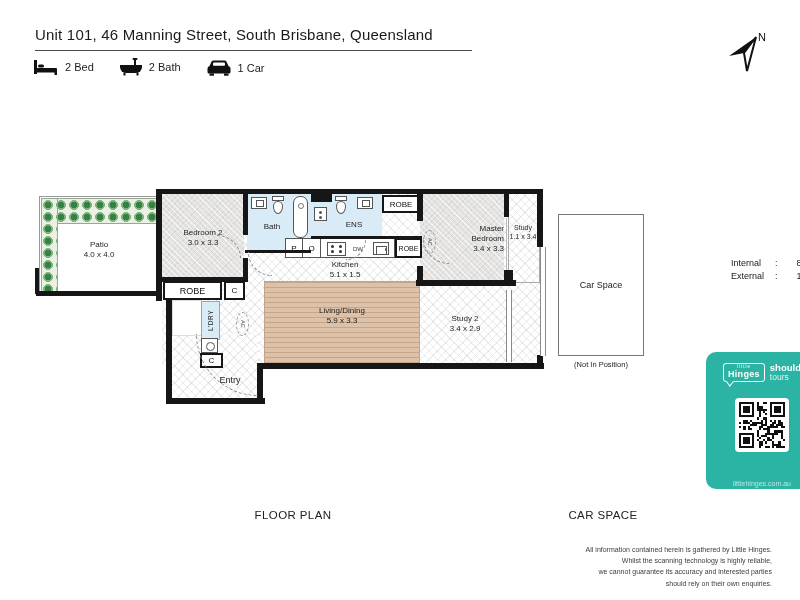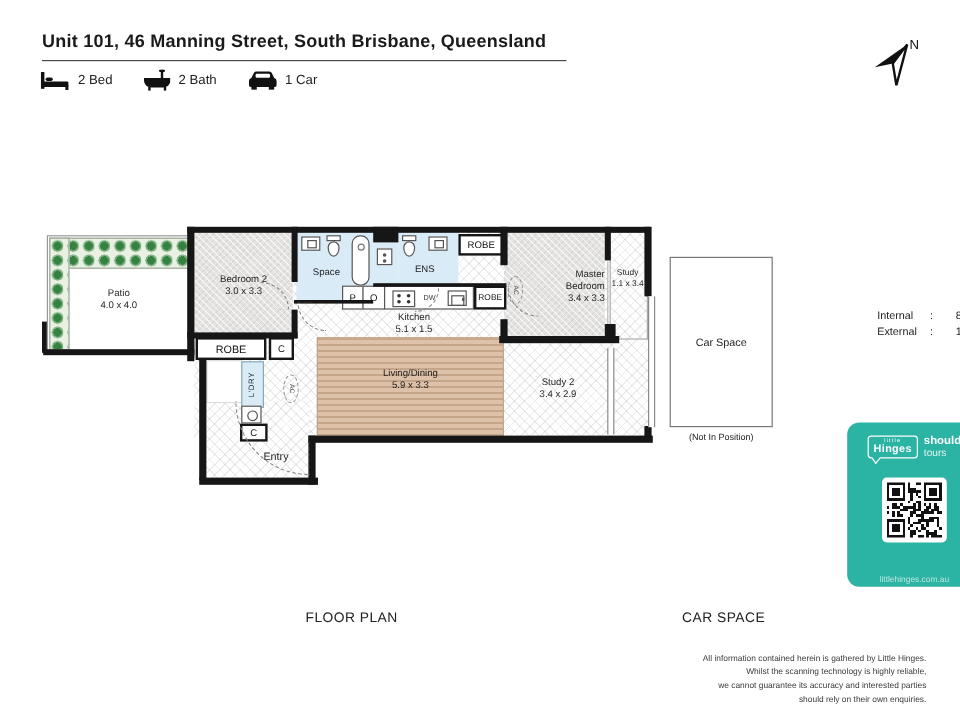--- a/index.html
+++ b/index.html
@@ -1,21 +1,21 @@
 <!DOCTYPE html>
 <html><head>
 <meta charset="utf-8">
 <style>
   html,body{margin:0;padding:0;background:#fff;}
   body{width:800px;height:600px;position:relative;font-family:"Liberation Sans","DejaVu Sans",sans-serif;color:#1a1a1a;overflow:hidden;}
   .abs{position:absolute;}
   
-  .title{font-size:15px;font-weight:bold;letter-spacing:.2px;}
+  .title{font-size:15px;font-weight:normal;letter-spacing:.2px;}
   .rule{background:#4a4a4a;height:1px;}
-  .features{display:flex;gap:26px;align-items:flex-start;}
+  .features{display:flex;gap:26px;align-items:flex-end;}
   .feat{display:flex;gap:7px;align-items:center;font-size:11px;color:#222;}
   
   .crosshatch{background-color:#fff;background-image:
     repeating-linear-gradient(45deg,rgba(0,0,0,.07) 0 1px,transparent 1px 6px),
     repeating-linear-gradient(135deg,rgba(0,0,0,.07) 0 1px,transparent 1px 6px);}
   .carpet{background-color:#e4e3e1;background-image:
     repeating-linear-gradient(45deg,rgba(255,255,255,.65) 0 1px,transparent 1px 4px),
     repeating-linear-gradient(135deg,rgba(0,0,0,.05) 0 1px,transparent 1px 4px);}
   .wet{background:#d9ebf6;}
   .wood{background-color:#ddc1a8;background-image:
@@ -125,21 +125,21 @@
 
 <div class="abs carpet" style="left:162px;top:193px;width:82px;height:86px;"></div>
 <div class="abs rlabel" style="left:162px;top:228px;width:82px;">
   <div class="nm">Bedroom 2</div>
   <div>3.0 x 3.3</div>
 </div>
 
 <div class="abs wet" style="left:247px;top:193px;width:64px;height:58px;"></div>
 <div class="abs wet" style="left:311px;top:193px;width:21px;height:46px;"></div>
 <div class="abs wet" style="left:332px;top:193px;width:50px;height:46px;"></div>
-<div class="abs rlabel" style="left:254px;top:222px;width:36px;"><span>Space</span></div>
+<div class="abs rlabel" style="left:254px;top:222px;width:36px;"><span>Bath</span></div>
 <div class="abs rlabel" style="left:336px;top:220px;width:36px;"><span>ENS</span></div>
 
 <div class="abs carpet" style="left:420px;top:193px;width:84px;height:88px;"></div>
 <div class="abs rlabel" style="left:420px;top:224px;width:84px;text-align:right;">
   <div class="nm">Master</div>
   <div class="nm">Bedroom</div>
   <div>3.4 x 3.3</div>
 </div>
 
 <div class="abs crosshatch" style="left:508px;top:193px;width:30px;height:88px;border:1px solid #aaa;"></div>

